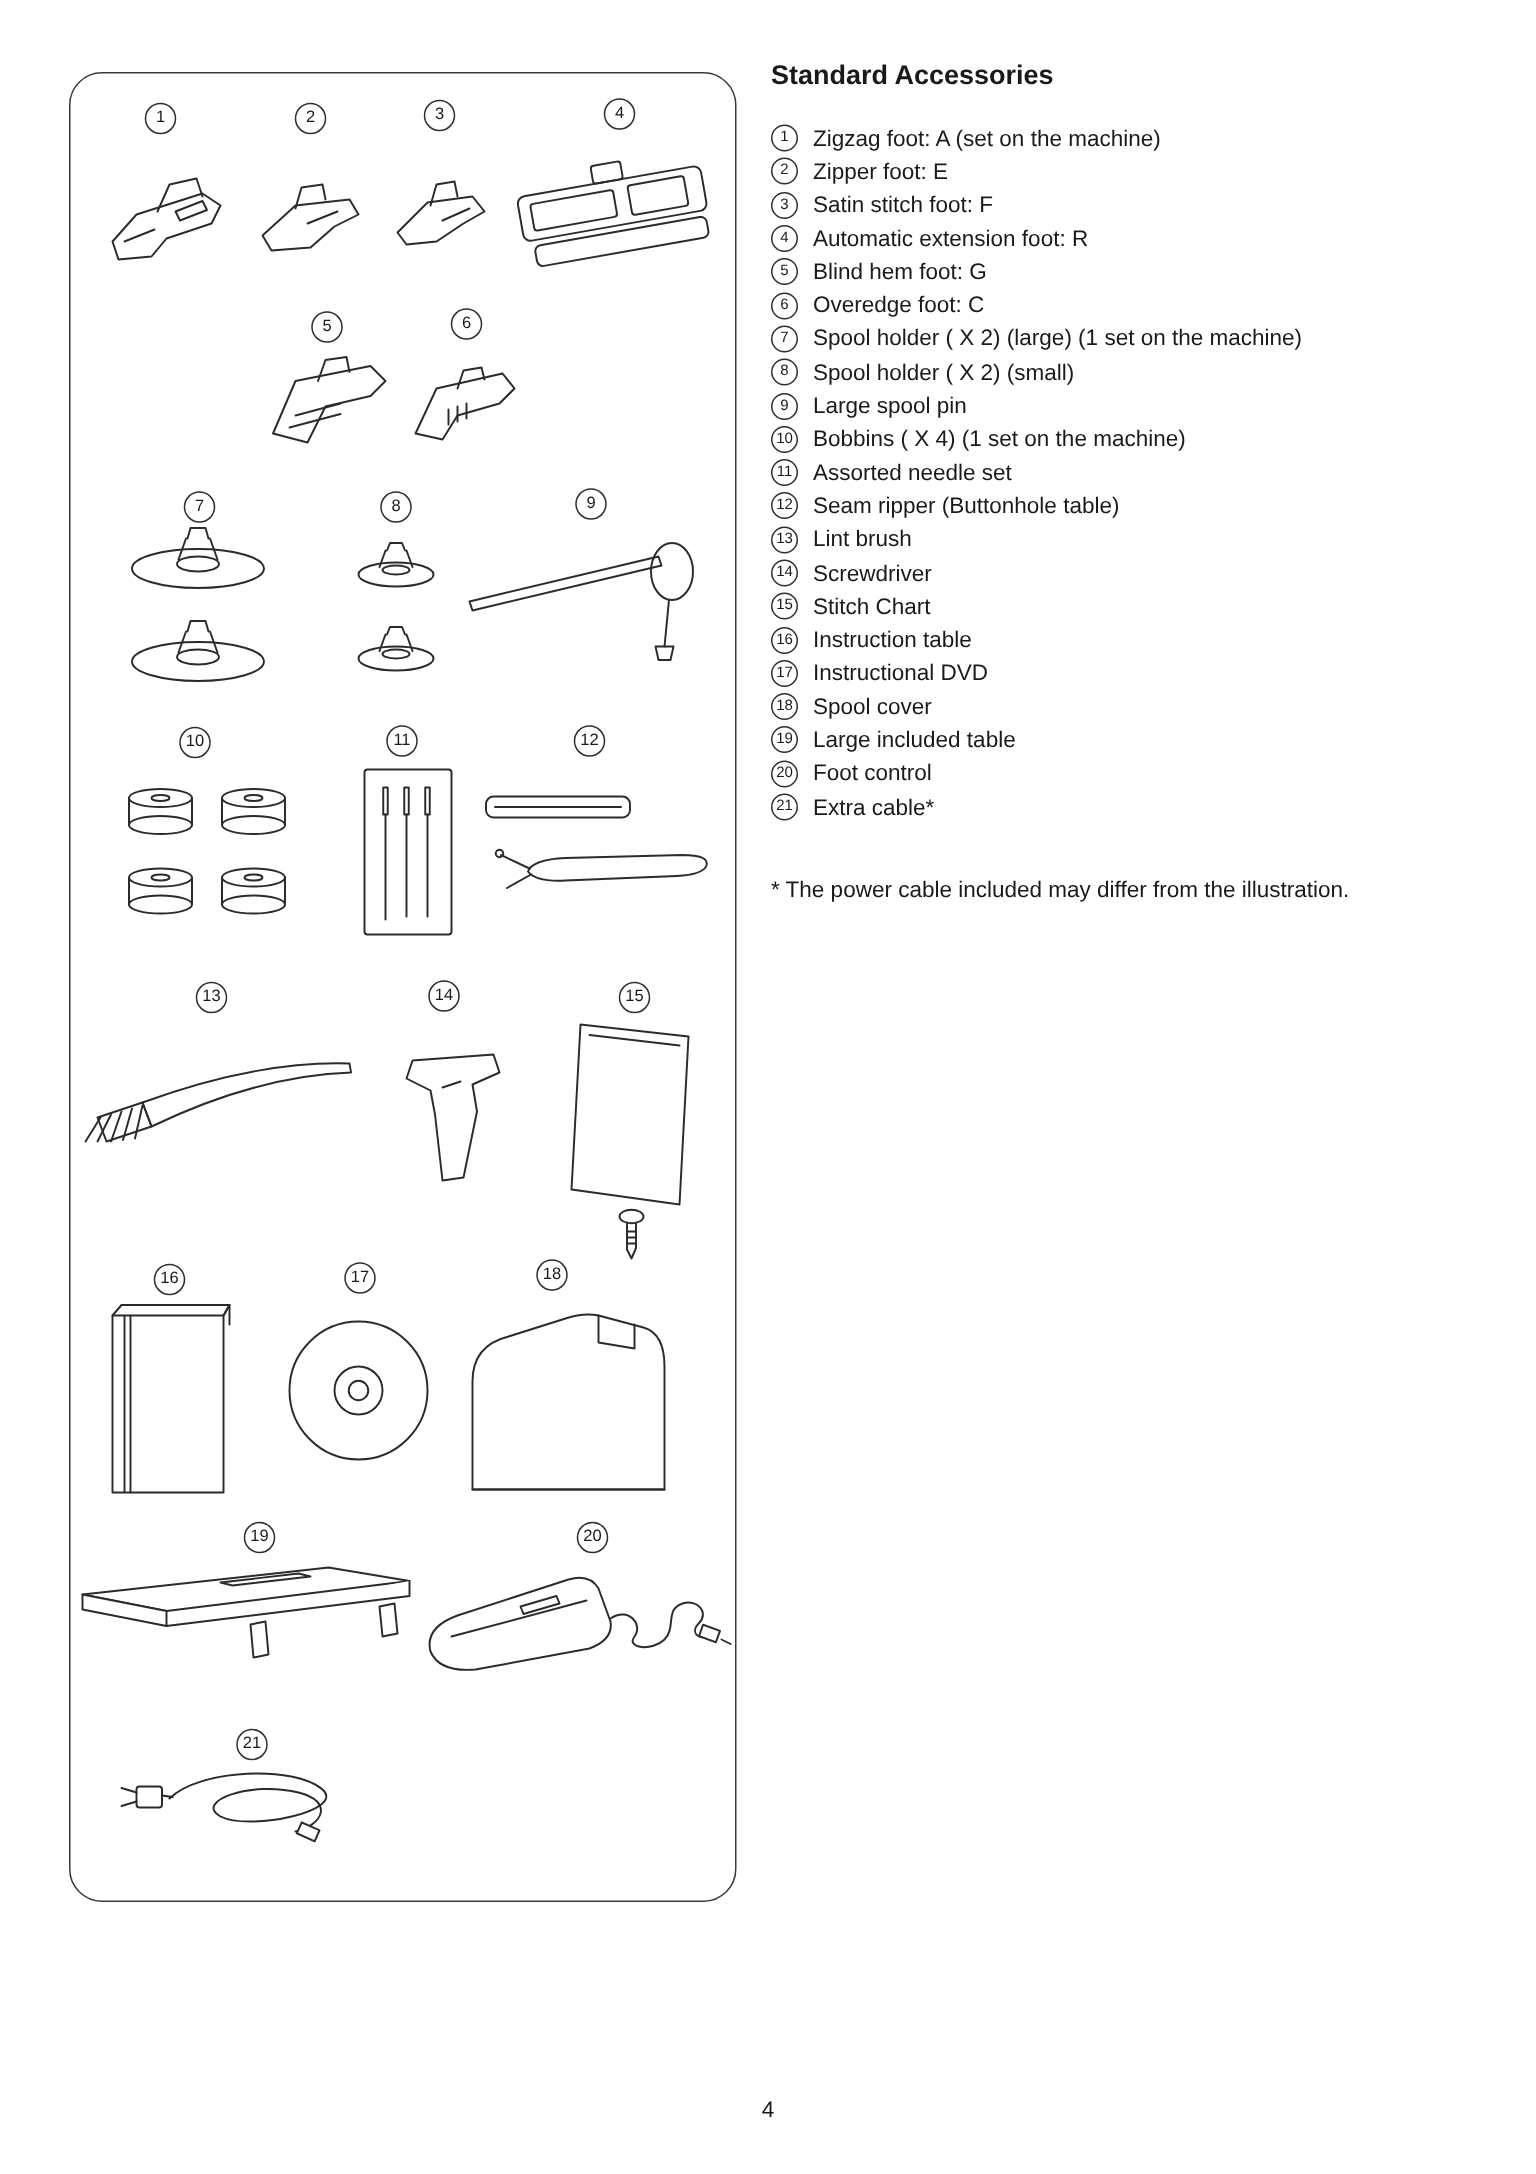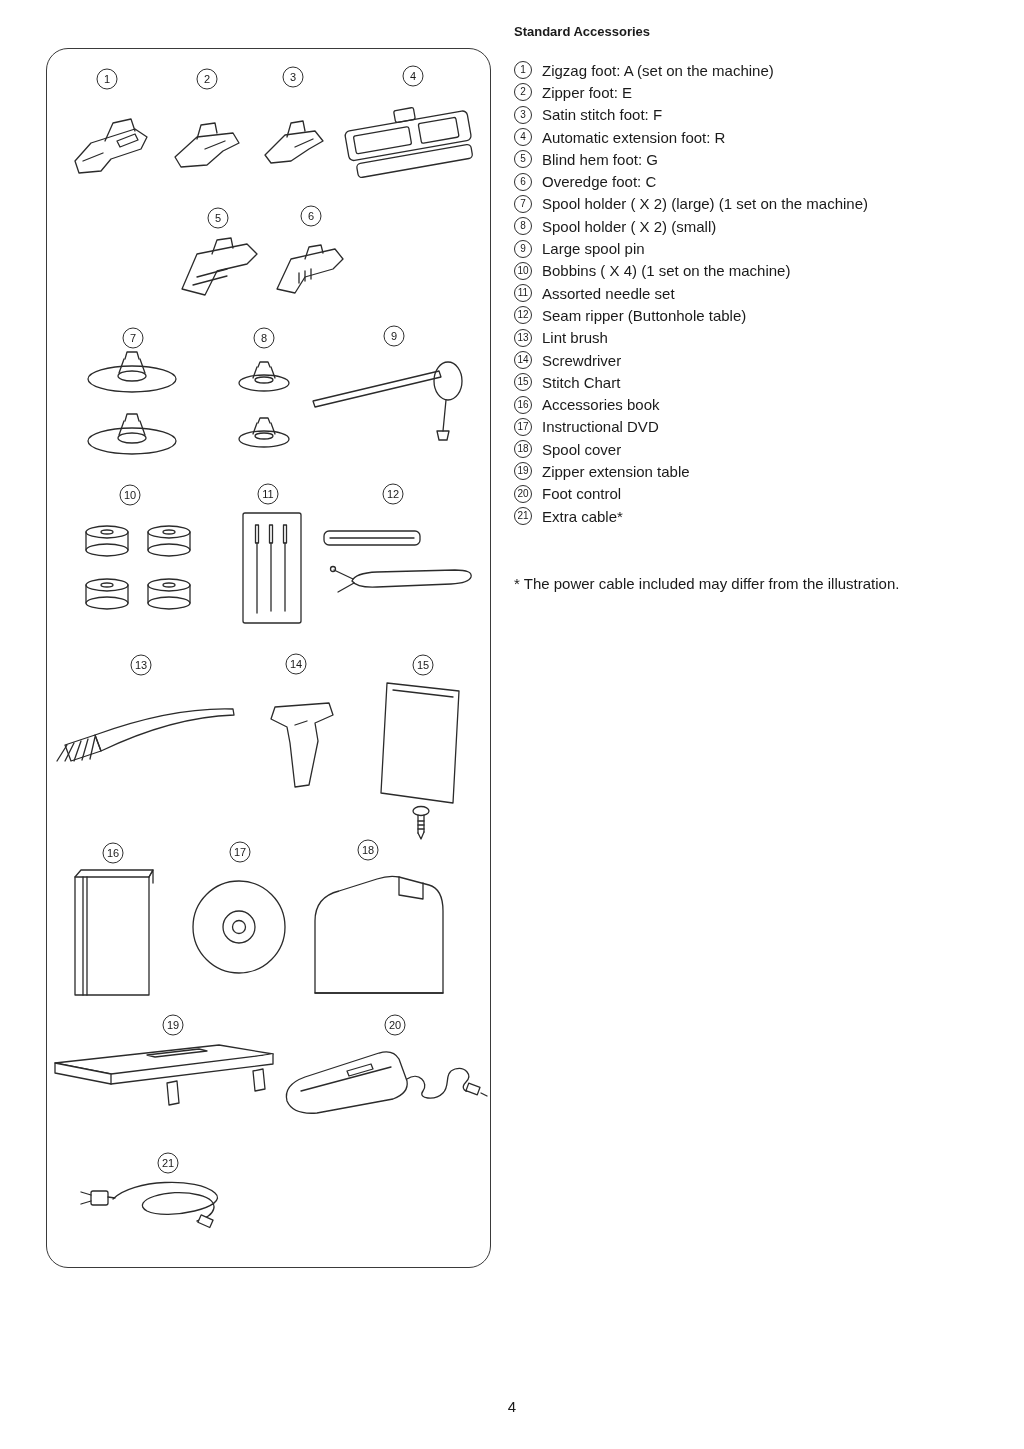--- a/index.html
+++ b/index.html
@@ -11,29 +11,29 @@
     position:absolute;left:46px;top:48px;width:443px;height:1218px;
     border:1.5px solid #3a3a3a;border-radius:22px;background:#fff;
   }
   .figure-box svg{position:absolute;left:0;top:0;}
   .fig-label{
     position:absolute;width:19px;height:19px;border:1px solid #2f2f2f;border-radius:50%;
     background:#fff;font-size:11px;line-height:19px;text-align:center;
     transform:translate(-50%,-50%);z-index:2;
   }
   .right-col{position:absolute;left:514px;top:24px;width:492px;}
-  .section-title{font-size:13px;font-weight:bold;margin:0 0 20px 0;}
+  .section-title{font-size:18px;font-weight:bold;margin:16px 0 20px 0;}
   .acc-list{display:flex;flex-direction:column;}
   .acc-row{display:flex;align-items:center;height:22.3px;font-size:15px;}
   .num-circle{
     width:16px;height:16px;border:1px solid #2f2f2f;border-radius:50%;
     font-size:10px;line-height:16px;text-align:center;margin-right:10px;flex:none;
   }
   .acc-label{white-space:nowrap;}
-  .footnote{margin-top:48px;font-size:15px;}
+  .footnote{margin-top:36px;font-size:15px;}
   .page-num{position:absolute;left:0;right:0;top:1398px;text-align:center;font-size:15px;}
 </style>
 </head>
 <body>
 
 <div class="figure-box">
 
   <div class="fig-label" style="left:60px;top:30px">1</div>
   <div class="fig-label" style="left:160px;top:30px">2</div>
   <div class="fig-label" style="left:246px;top:28px">3</div>
@@ -297,33 +297,33 @@
     <div class="acc-row">
         <span class="num-circle">14</span>
         <span class="acc-label">Screwdriver</span>
       </div>
     <div class="acc-row">
         <span class="num-circle">15</span>
         <span class="acc-label">Stitch Chart</span>
       </div>
     <div class="acc-row">
         <span class="num-circle">16</span>
-        <span class="acc-label">Accessories book</span>
+        <span class="acc-label">Instruction table</span>
       </div>
     <div class="acc-row">
         <span class="num-circle">17</span>
         <span class="acc-label">Instructional DVD</span>
       </div>
     <div class="acc-row">
         <span class="num-circle">18</span>
         <span class="acc-label">Spool cover</span>
       </div>
     <div class="acc-row">
         <span class="num-circle">19</span>
-        <span class="acc-label">Zipper extension table</span>
+        <span class="acc-label">Large included table</span>
       </div>
     <div class="acc-row">
         <span class="num-circle">20</span>
         <span class="acc-label">Foot control</span>
       </div>
     <div class="acc-row">
         <span class="num-circle">21</span>
         <span class="acc-label">Extra cable*</span>
       </div>
   </div>

